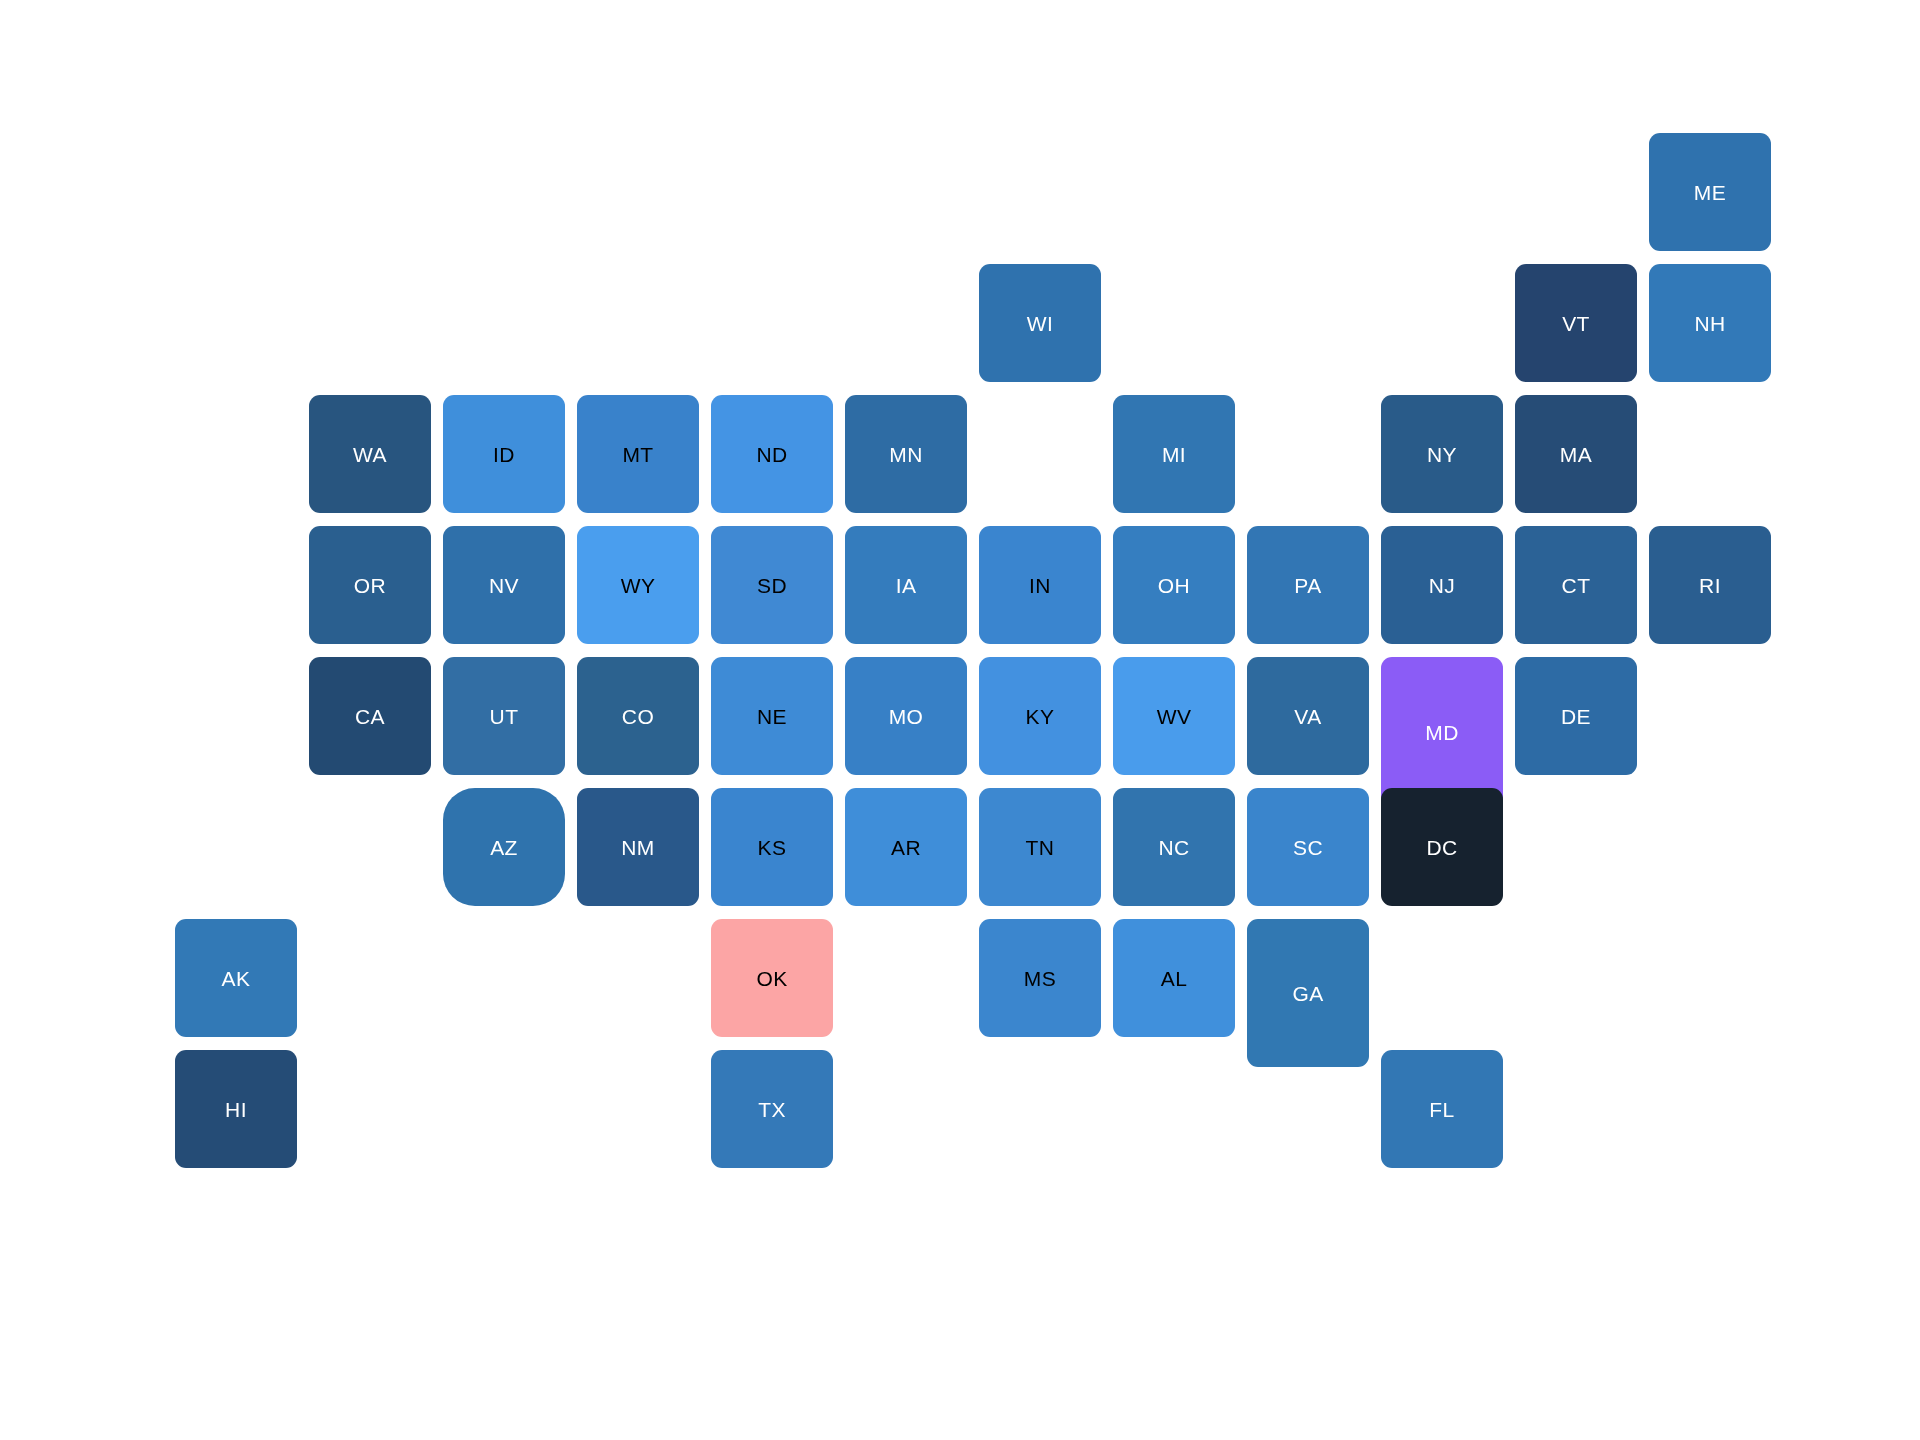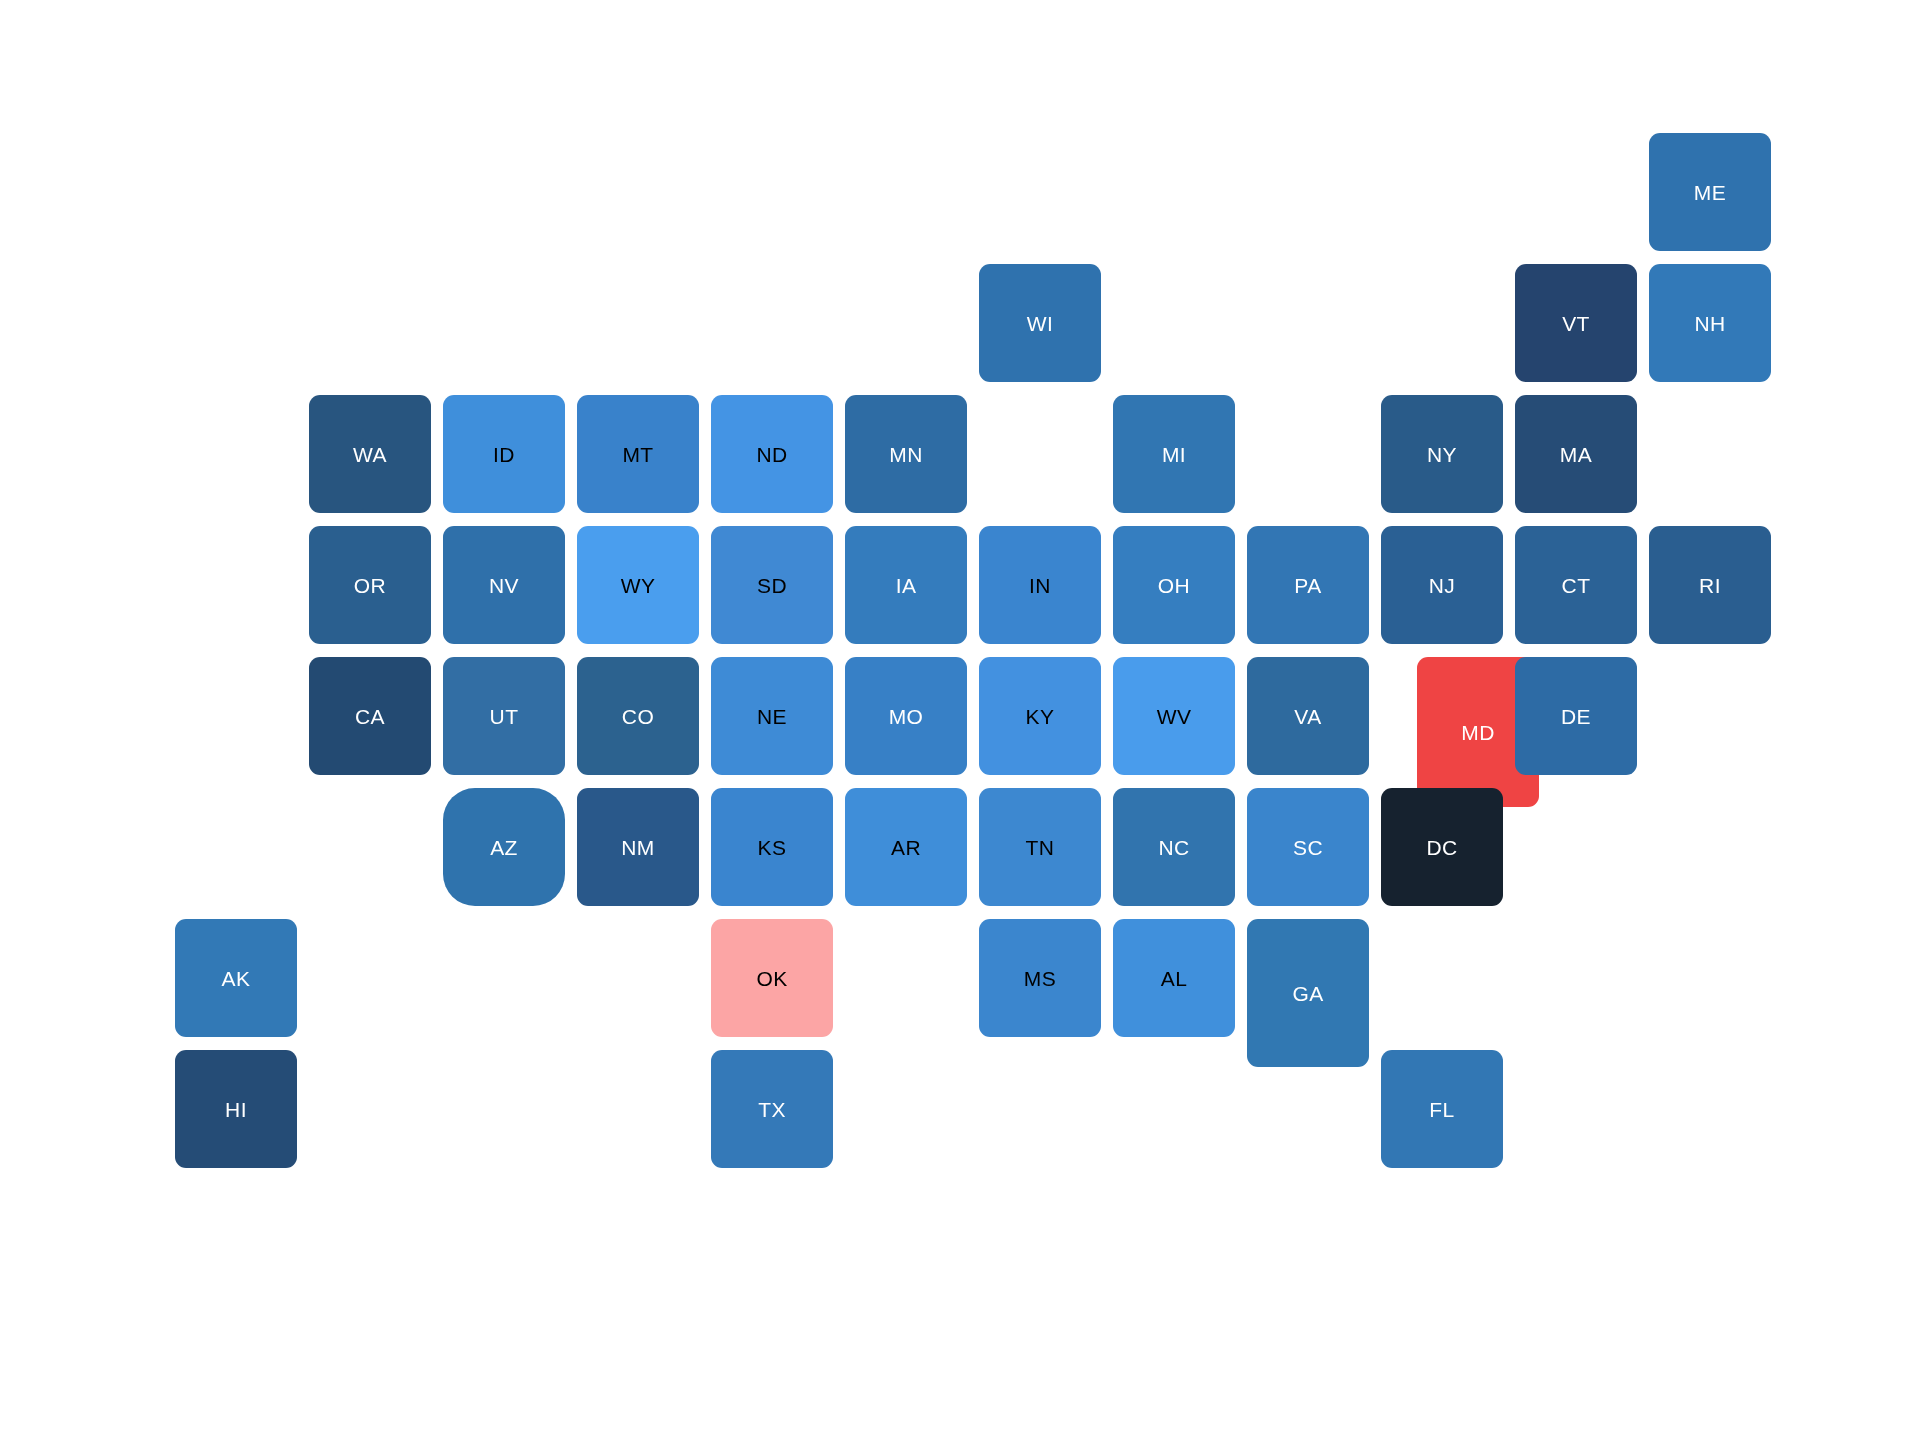--- a/index.html
+++ b/index.html
@@ -126,21 +126,21 @@
       </div>
       <div class="tile" style="left: 1113px; top: 526px; width: 122px; height: 118px; background: rgb(53, 126, 192);">
         <span class="tile-label" style="color: rgb(255, 255, 255);">OH</span>
       </div>
       <div class="tile" style="left: 1247px; top: 526px; width: 122px; height: 118px; background: rgb(50, 118, 180);">
         <span class="tile-label" style="color: rgb(255, 255, 255);">PA</span>
       </div>
       <div class="tile" style="left: 1381px; top: 526px; width: 122px; height: 118px; background: rgb(42, 96, 148);">
         <span class="tile-label" style="color: rgb(255, 255, 255);">NJ</span>
       </div>
-      <div class="tile" style="left: 1515px; top: 526px; width: 122px; height: 118px; background: rgb(43, 98, 150);">
+      <div class="tile" style="left: 1515px; top: 526px; width: 122px; height: 118px; background: rgb(43, 98, 150); border-radius: 9px;">
         <span class="tile-label" style="color: rgb(255, 255, 255);">CT</span>
       </div>
       <div class="tile" style="left: 1649px; top: 526px; width: 122px; height: 118px; background: rgb(42, 94, 144);">
         <span class="tile-label" style="color: rgb(255, 255, 255);">RI</span>
       </div>
       <div class="tile" style="left: 309px; top: 657px; width: 122px; height: 118px; background: rgb(35, 74, 114);">
         <span class="tile-label" style="color: rgb(255, 255, 255);">CA</span>
       </div>
       <div class="tile" style="left: 443px; top: 657px; width: 122px; height: 118px; background: rgb(50, 110, 164);">
         <span class="tile-label" style="color: rgb(255, 255, 255);">UT</span>
@@ -156,21 +156,21 @@
       </div>
       <div class="tile" style="left: 979px; top: 657px; width: 122px; height: 118px; background: rgb(67, 145, 224);">
         <span class="tile-label" style="color: rgb(0, 0, 0);">KY</span>
       </div>
       <div class="tile" style="left: 1113px; top: 657px; width: 122px; height: 118px; background: rgb(73, 156, 236);">
         <span class="tile-label" style="color: rgb(0, 0, 0);">WV</span>
       </div>
       <div class="tile" style="left: 1247px; top: 657px; width: 122px; height: 118px; background: rgb(46, 106, 158);">
         <span class="tile-label" style="color: rgb(255, 255, 255);">VA</span>
       </div>
-      <div class="tile" style="left: 1381px; top: 657px; width: 122px; height: 150px; background: #ef4444; margin-left: 36px;">
+      <div class="tile" style="left: 1381px; top: 657px; width: 122px; height: 150px; background: #8b5cf6;">
         <span class="tile-label" style="color: rgb(255, 255, 255);">MD</span>
       </div>
       <div class="tile" style="left: 1515px; top: 657px; width: 122px; height: 118px; background: rgb(45, 107, 165);">
         <span class="tile-label" style="color: rgb(255, 255, 255);">DE</span>
       </div>
       <div class="tile" style="left: 443px; top: 788px; width: 122px; height: 118px; background: rgb(47, 115, 173); border-radius: 32px;">
         <span class="tile-label" style="color: rgb(255, 255, 255);">AZ</span>
       </div>
       <div class="tile" style="left: 577px; top: 788px; width: 122px; height: 118px; background: rgb(41, 88, 138);">
         <span class="tile-label" style="color: rgb(255, 255, 255);">NM</span>

